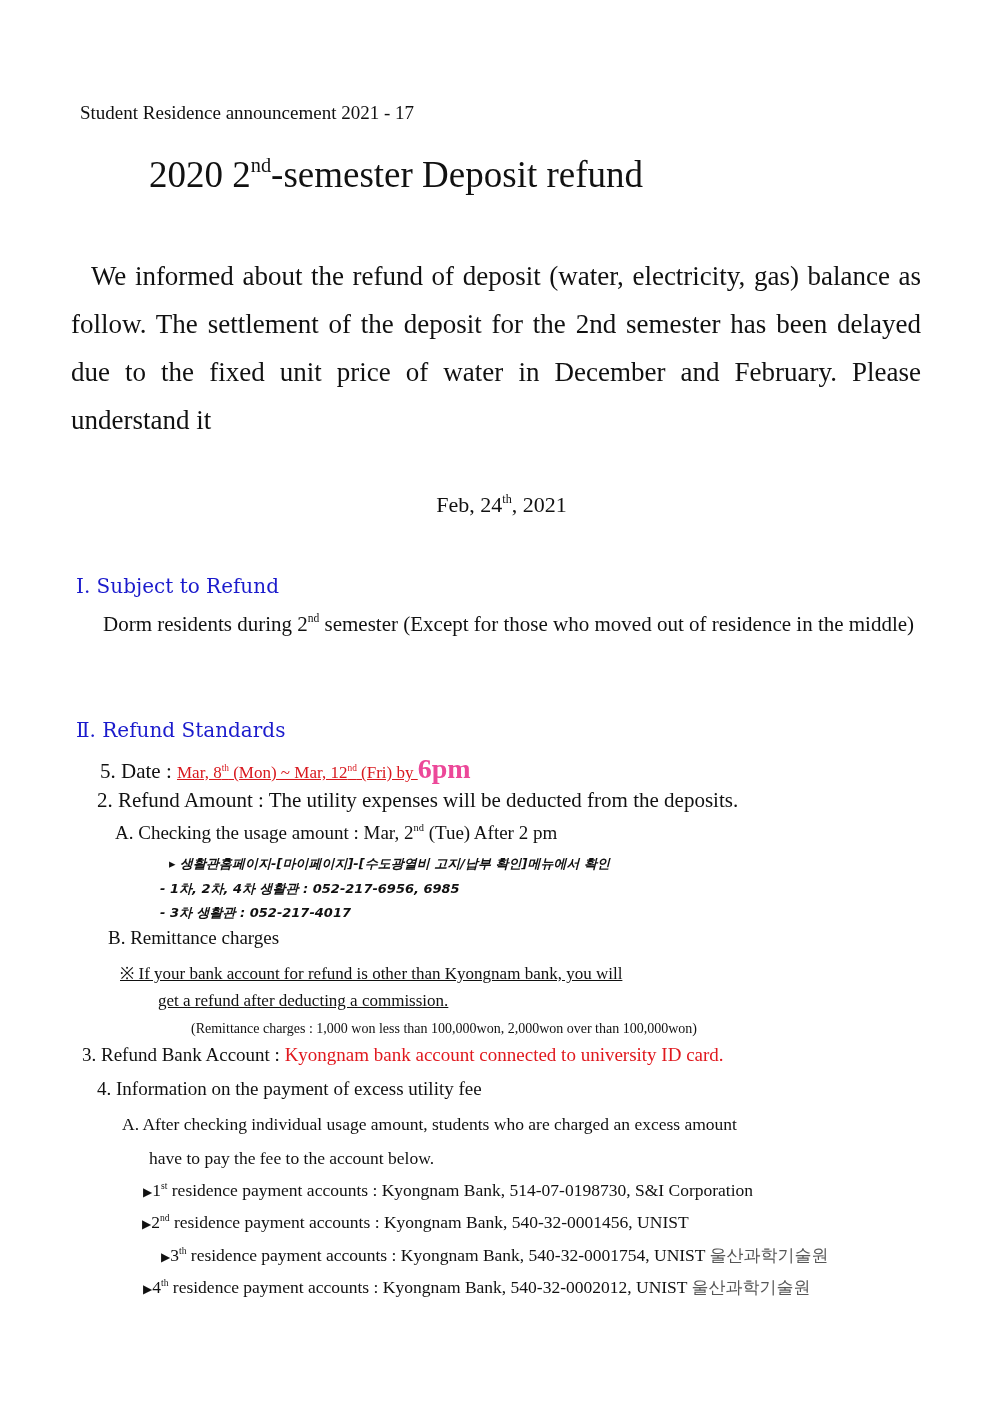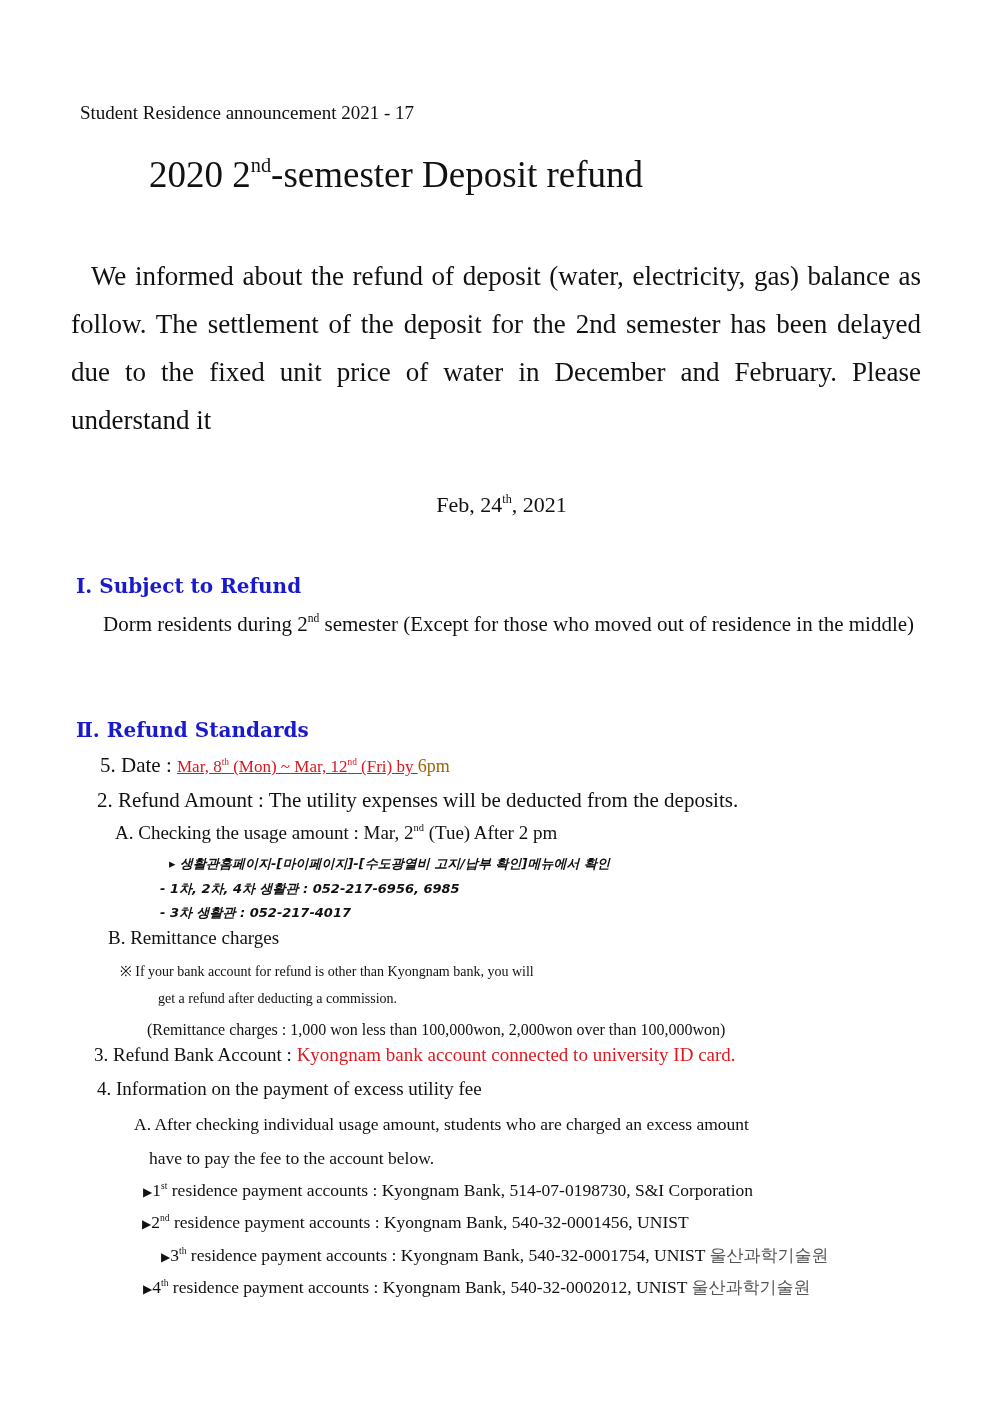--- a/index.html
+++ b/index.html
@@ -6,30 +6,30 @@
   body { width: 992px; height: 1403px; position: relative; overflow: hidden;
          font-family: "DejaVu Serif", "Liberation Serif", serif; color: #111; }
   .abs { position: absolute; white-space: nowrap; }
   sup { font-size: 0.55em; vertical-align: 0.75em; line-height: 0; }
   .serif { font-family: "Liberation Serif", "DejaVu Serif", serif; }
   .ann { left: 80px; top: 102px; font-size: 19px; }
   .title { left: 0; width: 792px; text-align: center; top: 153px; font-size: 37px; }
   .intro { left: 71px; top: 252px; width: 850px; font-size: 27px; line-height: 48px;
            white-space: normal; text-align: justify; text-indent: 20px; }
   .date { left: 0; width: 1003px; text-align: center; top: 492px; font-size: 22px; }
-  .sec-h { font-size: 20px; font-weight: bold; color: #1a1acc; font-family: "DejaVu Serif", serif; }
+  .sec-h { font-size: 20px; font-weight: normal; color: #1a1acc; font-family: "DejaVu Serif", serif; }
   .body20 { font-size: 21px; }
   .para { left: 71px; top: 606px; width: 850px; font-size: 21px; line-height: 37px;
           white-space: normal; text-align: justify; text-indent: 32px; }
   .red { color: #e0181e; }
   .red-u { color: #d8181e; text-decoration: underline; font-size: 17px; }
-  .bold6 { color: #a16207; font-weight: normal; font-size: 18px; }
+  .bold6 { color: #ec4899; font-weight: bold; font-size: 28px; }
   .kr { font-family: "DejaVu Sans", sans-serif; font-style: italic; font-weight: bold; font-size: 13px; }
-  .small { font-size: 14px; }
-  .tiny { font-size: 16px; }
+  .small { font-size: 17px; text-decoration: underline; }
+  .tiny { font-size: 14px; margin-left: 44px; }
   .gray-kr { font-family: "DejaVu Sans", sans-serif; color: #555; font-size: 17px; }
   .tri { font-size: 12px; }
 </style>
 </head>
 <body>
 
 <div class="abs ann serif">Student Residence announcement 2021 - 17</div>
 
 <div class="abs title serif"><span>2020 2</span><sup>nd</sup><span>-semester Deposit refund</span></div>
 
@@ -52,22 +52,22 @@
 
 <div class="abs kr" style="left:137px; top:855px;margin-left:32px;">▸ 생활관홈페이지-[마이페이지]-[수도광열비 고지/납부 확인]메뉴에서 확인</div>
 <div class="abs kr" style="left:160px; top:880px;">- 1차, 2차, 4차 생활관 : 052-217-6956, 6985</div>
 <div class="abs kr" style="left:160px; top:904px;">- 3차 생활관 : 052-217-4017</div>
 
 <div class="abs serif" style="left:108px; top:927px; font-size:19px;">B. Remittance charges</div>
 <div class="abs small serif" style="left:120px; top:961px;">※ If your bank account for refund is other than Kyongnam bank, you will</div>
 <div class="abs small serif" style="left:158px; top:991px;">get a refund after deducting a commission.</div>
 <div class="abs tiny serif" style="left:147px; top:1021px;">(Remittance charges : 1,000 won less than 100,000won, 2,000won over than 100,000won)</div>
 
-<div class="abs body20 serif" style="left:94px; top:1044px; font-size:19px;"><span>3. Refund Bank Account : </span><span class="red">Kyongnam bank account connected to university ID card.</span></div>
+<div class="abs body20 serif" style="left:82px; top:1044px; font-size:19px;"><span>3. Refund Bank Account : </span><span class="red">Kyongnam bank account connected to university ID card.</span></div>
 
 <div class="abs body20 serif" style="left:97px; top:1078px; font-size:19px;">4. Information on the payment of excess utility fee</div>
-<div class="abs serif" style="left:134px; top:1114px; font-size:17.5px;">A. After checking individual usage amount, students who are charged an excess amount</div>
+<div class="abs serif" style="left:122px; top:1114px; font-size:17.5px;">A. After checking individual usage amount, students who are charged an excess amount</div>
 <div class="abs serif" style="left:149px; top:1148px; font-size:17.5px;">have to pay the fee to the account below.</div>
 
 <div class="abs serif" style="left:143px; top:1180px; font-size:17.5px;"><span class="tri">▶</span><span>1</span><sup>st</sup><span> residence payment accounts : Kyongnam Bank, 514-07-0198730, S&amp;I Corporation</span><span class="gray-kr"></span></div>
 <div class="abs serif" style="left:142px; top:1212px; font-size:17.5px;text-align:right;"><span class="tri">▶</span><span>2</span><sup>nd</sup><span> residence payment accounts : Kyongnam Bank, 540-32-0001456, UNIST</span><span class="gray-kr"></span></div>
 <div class="abs serif" style="left:143px; top:1244px; font-size:17.5px;margin-left:18px;"><span class="tri">▶</span><span>3</span><sup>th</sup><span> residence payment accounts : Kyongnam Bank, 540-32-0001754, UNIST </span><span class="gray-kr">울산과학기술원</span></div>
 <div class="abs serif" style="left:143px; top:1276px; font-size:17.5px;"><span class="tri">▶</span><span>4</span><sup>th</sup><span> residence payment accounts : Kyongnam Bank, 540-32-0002012, UNIST </span><span class="gray-kr">울산과학기술원</span></div>
 
 </body></html>

